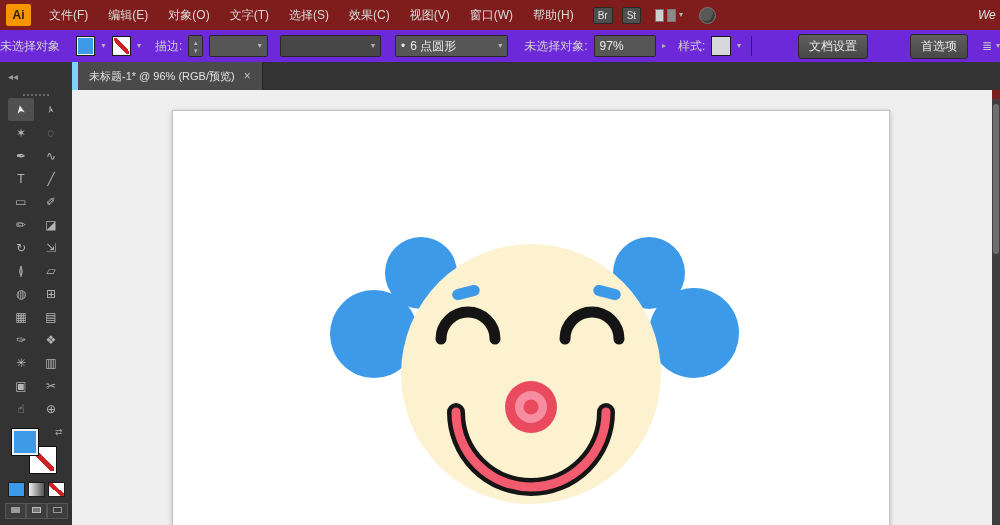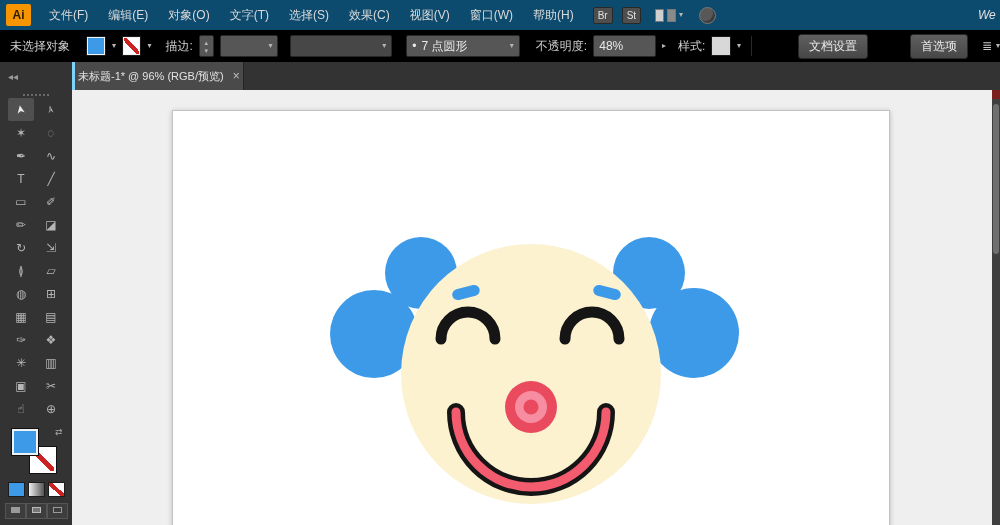--- a/index.html
+++ b/index.html
@@ -1,50 +1,50 @@
 <!DOCTYPE html>
 <html><head>
 <meta charset="utf-8">
 <style>
   html,body{margin:0;padding:0;background:#222;}
   body{font-family:"Liberation Sans","DejaVu Sans",sans-serif;}
   .app{position:relative;width:1000px;height:525px;overflow:hidden;background:#3a3a3a;font-size:12px;color:#d6d6d6;}
 
   
-  .menubar{position:absolute;top:0;left:0;right:0;height:30px;background:#0c4a6e;border-bottom:1px solid #191919;display:flex;align-items:center;}
+  .menubar{position:absolute;top:0;left:0;right:0;height:30px;background:#7f1d1d;border-bottom:1px solid #191919;display:flex;align-items:center;}
   .logo{width:25px;height:22px;background:#f79500;color:#2a1a00;font-weight:bold;font-size:12px;display:flex;align-items:center;justify-content:center;border-radius:2px;margin:0 8px 0 6px;}
   .menu-item{padding:0 10px;height:30px;line-height:30px;color:#dadada;cursor:default;}
   .mini-btn{background:#4e4e4e;border:1px solid #282828;border-radius:2px;padding:2px 4px;font-size:10px;color:#e0e0e0;margin-left:9px;}
   .arrange{display:flex;align-items:center;gap:3px;margin-left:14px;}
   .arr-sq{width:7px;height:11px;background:#cfcfcf;border:1px solid #777;}
   .arr-sq.dim{background:#8a8a8a;}
   .chev{font-size:8px;color:#b5b5b5;line-height:1;}
   .sync-icon{width:15px;height:15px;border-radius:50%;background:#585858;border:1px solid #777;margin-left:16px;box-shadow:inset -2px -2px 0 #3c3c3c;}
   .workspace{margin-left:auto;width:22px;overflow:hidden;white-space:nowrap;color:#e0e0e0;font-style:italic;}
 
   
-  .controlbar{position:absolute;top:30px;left:0;right:0;height:32px;background:#000000;border-bottom:1px solid #262626;display:flex;align-items:center;padding-left:10px;gap:6px;}
+  .controlbar{position:absolute;top:30px;left:0;right:0;height:32px;background:#6d28d9;border-bottom:1px solid #262626;display:flex;align-items:center;padding-left:0;gap:6px;}
   .cb-label{color:#cfcfcf;white-space:nowrap;}
   .status{width:72px;}
   .swatch{width:18px;height:18px;border:1px solid #191919;box-shadow:inset 0 0 0 1px #f2f2f2;}
   .none-red{background:linear-gradient(to top right,#fff 42%,#cc2222 42%,#cc2222 58%,#fff 58%);}
   .combo{height:20px;background:#565656;border:1px solid #282828;border-radius:2px;display:flex;align-items:center;padding:0 5px;gap:5px;color:#e8e8e8;white-space:nowrap;}
   .combo .chev{margin-left:auto;}
   .combo.disabled{background:#474747;color:#7d7d7d;}
   .spinner{width:13px;height:20px;background:#565656;border:1px solid #282828;border-radius:2px;display:flex;flex-direction:column;align-items:center;justify-content:center;gap:1px;}
   .spinner .chev{font-size:7px;}
   .btn{background:linear-gradient(#5f5f5f,#474747);border:1px solid #282828;border-radius:3px;padding:3px 10px;color:#eaeaea;white-space:nowrap;margin-left:36px;}
   .vdiv{width:1px;height:20px;background:#2a2a2a;margin:0 4px;}
   .bullet{color:#e8e8e8;}
   .align-cluster{display:flex;align-items:center;gap:4px;margin-left:8px;color:#c9c9c9;}
 
   
   .tabbar{position:absolute;top:62px;left:0;right:0;height:28px;background:#333;display:flex;align-items:stretch;border-bottom:1px solid #262626;}
   .collapse{width:64px;display:flex;align-items:center;padding-left:8px;color:#9a9a9a;font-size:10px;}
-  .tab{display:flex;align-items:center;gap:9px;background:#4a4a4a;padding:0 3px;font-size:11px;color:#e2e2e2;border-right:1px solid #242424;border-left:3px solid #7dd3fc;}
+  .tab{display:flex;align-items:center;gap:9px;background:#4a4a4a;padding:0 11px;font-size:11px;color:#e2e2e2;border-right:1px solid #242424;border-left:6px solid #7dd3fc;}
   .tab-close{color:#c0c0c0;font-size:12px;}
 
   
   .dock{position:absolute;top:90px;left:0;width:72px;bottom:0;background:#333;border-right:1px solid #262626;display:flex;flex-direction:column;align-items:center;}
   .grip{width:26px;border-top:2px dotted #6a6a6a;margin:4px 0 2px;}
   .tools{display:grid;grid-template-columns:26px 26px;gap:0 4px;}
   .tool{height:23px;display:flex;align-items:center;justify-content:center;color:#b5b5b5;font-size:12px;cursor:default;}
   .tool.selected{background:#505050;border-radius:2px;color:#ececec;}
   .tool i{font-style:normal;}
   .tool i.rot{display:inline-block;transform:rotate(-100deg);font-size:11px;}
@@ -117,27 +117,27 @@
       <span></span>
       <span class="chev">▾</span>
     </span>
 
     <span class="combo disabled" style="width:92px;margin-left:6px;">
       <span class="chev">▾</span>
     </span>
 
     <span class="combo" style="width:104px;margin-left:8px;">
       <span class="bullet">•</span>
-      <span>7 点圆形</span>
-      <span class="chev">▾</span>
-    </span>
-
-    <span class="cb-label" style="margin-left:10px;">不透明度:</span>
+      <span>6 点圆形</span>
+      <span class="chev">▾</span>
+    </span>
+
+    <span class="cb-label" style="margin-left:10px;">未选择对象:</span>
     <span class="combo" style="width:52px;">
-      <span>48%</span>
+      <span>97%</span>
     </span>
     <span class="chev">▸</span>
 
     <span class="cb-label" style="margin-left:6px;">样式:</span>
     <span class="swatch" style="box-shadow: none; background: rgb(216, 216, 216);"></span>
     <span class="chev">▾</span>
 
     <span class="vdiv"></span>
     <span class="btn">文档设置</span>
     <span class="btn">首选项</span>

